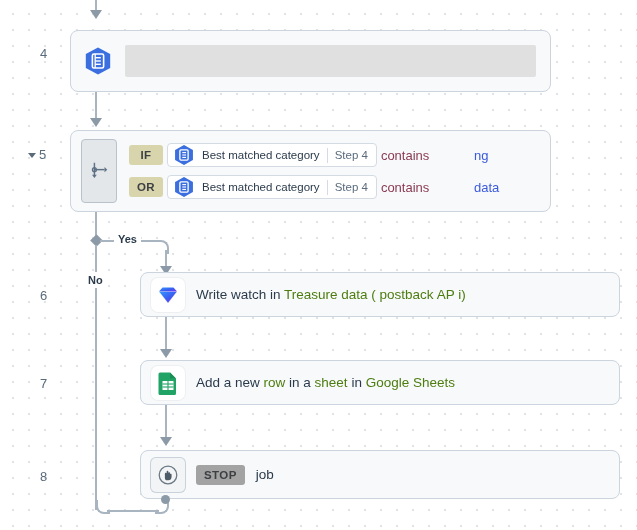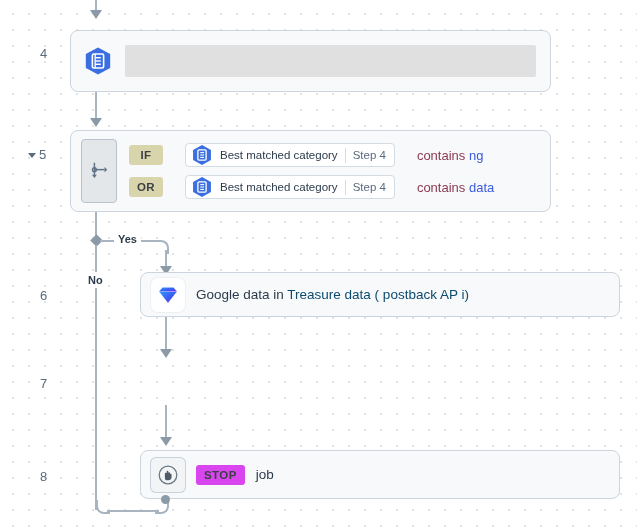--- a/index.html
+++ b/index.html
@@ -140,21 +140,21 @@
   
   .cond-rows {
     display: flex;
     flex-direction: column;
     gap: 8px;
     flex: 1;
   }
   .cond-row {
     display: flex;
     align-items: center;
-    gap: 22px;
+    gap: 4px;
   }
   .logic-badge {
     background: #d8d5ad;
     color: #3c4043;
     font-size: 11.5px;
     font-weight: bold;
     border-radius: 3px;
     padding: 4px 7px;
     min-width: 20px;
     text-align: center;
@@ -185,32 +185,32 @@
   .field-step {
     font-size: 11.5px;
     color: #5a6b7d;
     white-space: nowrap;
   }
   .cond-expr {
     font-size: 13px;
     white-space: nowrap;
   }
   .op { color: #8b3a52; text-align: center; }
-  .val { color: #3b5bdb; }
+  .val { color: #3b5bdb; margin-left: 41px; }
 
   
   .action-text {
     font-size: 13.5px;
     color: #2b3b4b;
     white-space: nowrap;
   }
-  .action-text .lnk { color: #0c4a6e; }
+  .action-text .lnk { color: #4d7c0f; }
 
   .stop-badge {
-    background: #d946ef;
+    background: #a3a3a3;
     color: #3c4043;
     font-size: 11.5px;
     font-weight: bold;
     border-radius: 3px;
     padding: 4px 8px;
     letter-spacing: .4px;
   }
   .stop-word {
     font-size: 13.5px;
     color: #2b3b4b;
@@ -326,29 +326,44 @@
             <stop offset="55%" stop-color="#3b5bf0"></stop>
             <stop offset="100%" stop-color="#7b2ff7"></stop>
           </linearGradient>
         </defs>
         <polygon points="3,8.5 21,8.5 12,20" fill="url(#gemgrad)"></polygon>
         <polygon points="3,8.5 6.5,4.5 17.5,4.5 21,8.5" fill="url(#gemgrad)"></polygon>
         <polygon points="3,8.5 21,8.5 12,20" fill="none" stroke="#ffffff" stroke-width="0.6" opacity="0.35"></polygon>
       </svg>
     </div>
     <div class="action-text">
-      <span>Google data in </span><span class="lnk">Treasure data ( postback AP i)</span>
+      <span>Write watch in </span><span class="lnk">Treasure data ( postback AP i)</span>
     </div>
   </div>
 
   <div class="vline" style="left:165px; top:317px; height:34px;"></div>
   <div class="arrowhead" style="left:160px; top:349px;"></div>
 
   <div class="step-num" style="left:40px; top:376px;">7</div>
 
+  <div class="card" style="left:140px; top:360px; width:480px; height:45px; padding:0 14px 0 10px; gap:11px;">
+    <div class="icon-tile">
+      <svg width="22" height="24" viewBox="0 0 22 24">
+        <path d="M3 1.5 h10 l6 6 v15 a1.5 1.5 0 0 1 -1.5 1.5 h-14.5 a1.5 1.5 0 0 1 -1.5 -1.5 v-19.5 a1.5 1.5 0 0 1 1.5 -1.5 z" fill="#21a366"></path>
+        <path d="M13 1.5 l6 6 h-6 z" fill="#188f52"></path>
+        <rect x="5.5" y="10" width="11" height="9" rx="0.6" fill="#ffffff"></rect>
+        <line x1="5.5" y1="13" x2="16.5" y2="13" stroke="#21a366" stroke-width="1.1"></line>
+        <line x1="5.5" y1="16" x2="16.5" y2="16" stroke="#21a366" stroke-width="1.1"></line>
+        <line x1="11" y1="10" x2="11" y2="19" stroke="#21a366" stroke-width="1.1"></line>
+      </svg>
+    </div>
+    <div class="action-text">
+      <span>Add a new </span><span class="lnk">row</span><span> in a </span><span class="lnk">sheet</span><span> in </span><span class="lnk">Google Sheets</span>
+    </div>
+  </div>
 
   <div class="vline" style="left:165px; top:405px; height:34px;"></div>
   <div class="arrowhead" style="left:160px; top:437px;"></div>
 
   <div class="step-num" style="left:40px; top:469px;">8</div>
 
   <div class="card" style="left:140px; top:450px; width:480px; height:49px; padding:0 14px 0 10px; gap:11px;">
     <div class="icon-tile plain">
       <svg width="22" height="22" viewBox="0 0 24 24">
         <circle cx="12" cy="12" r="9.6" fill="none" stroke="#6b7883" stroke-width="1.4"></circle>

